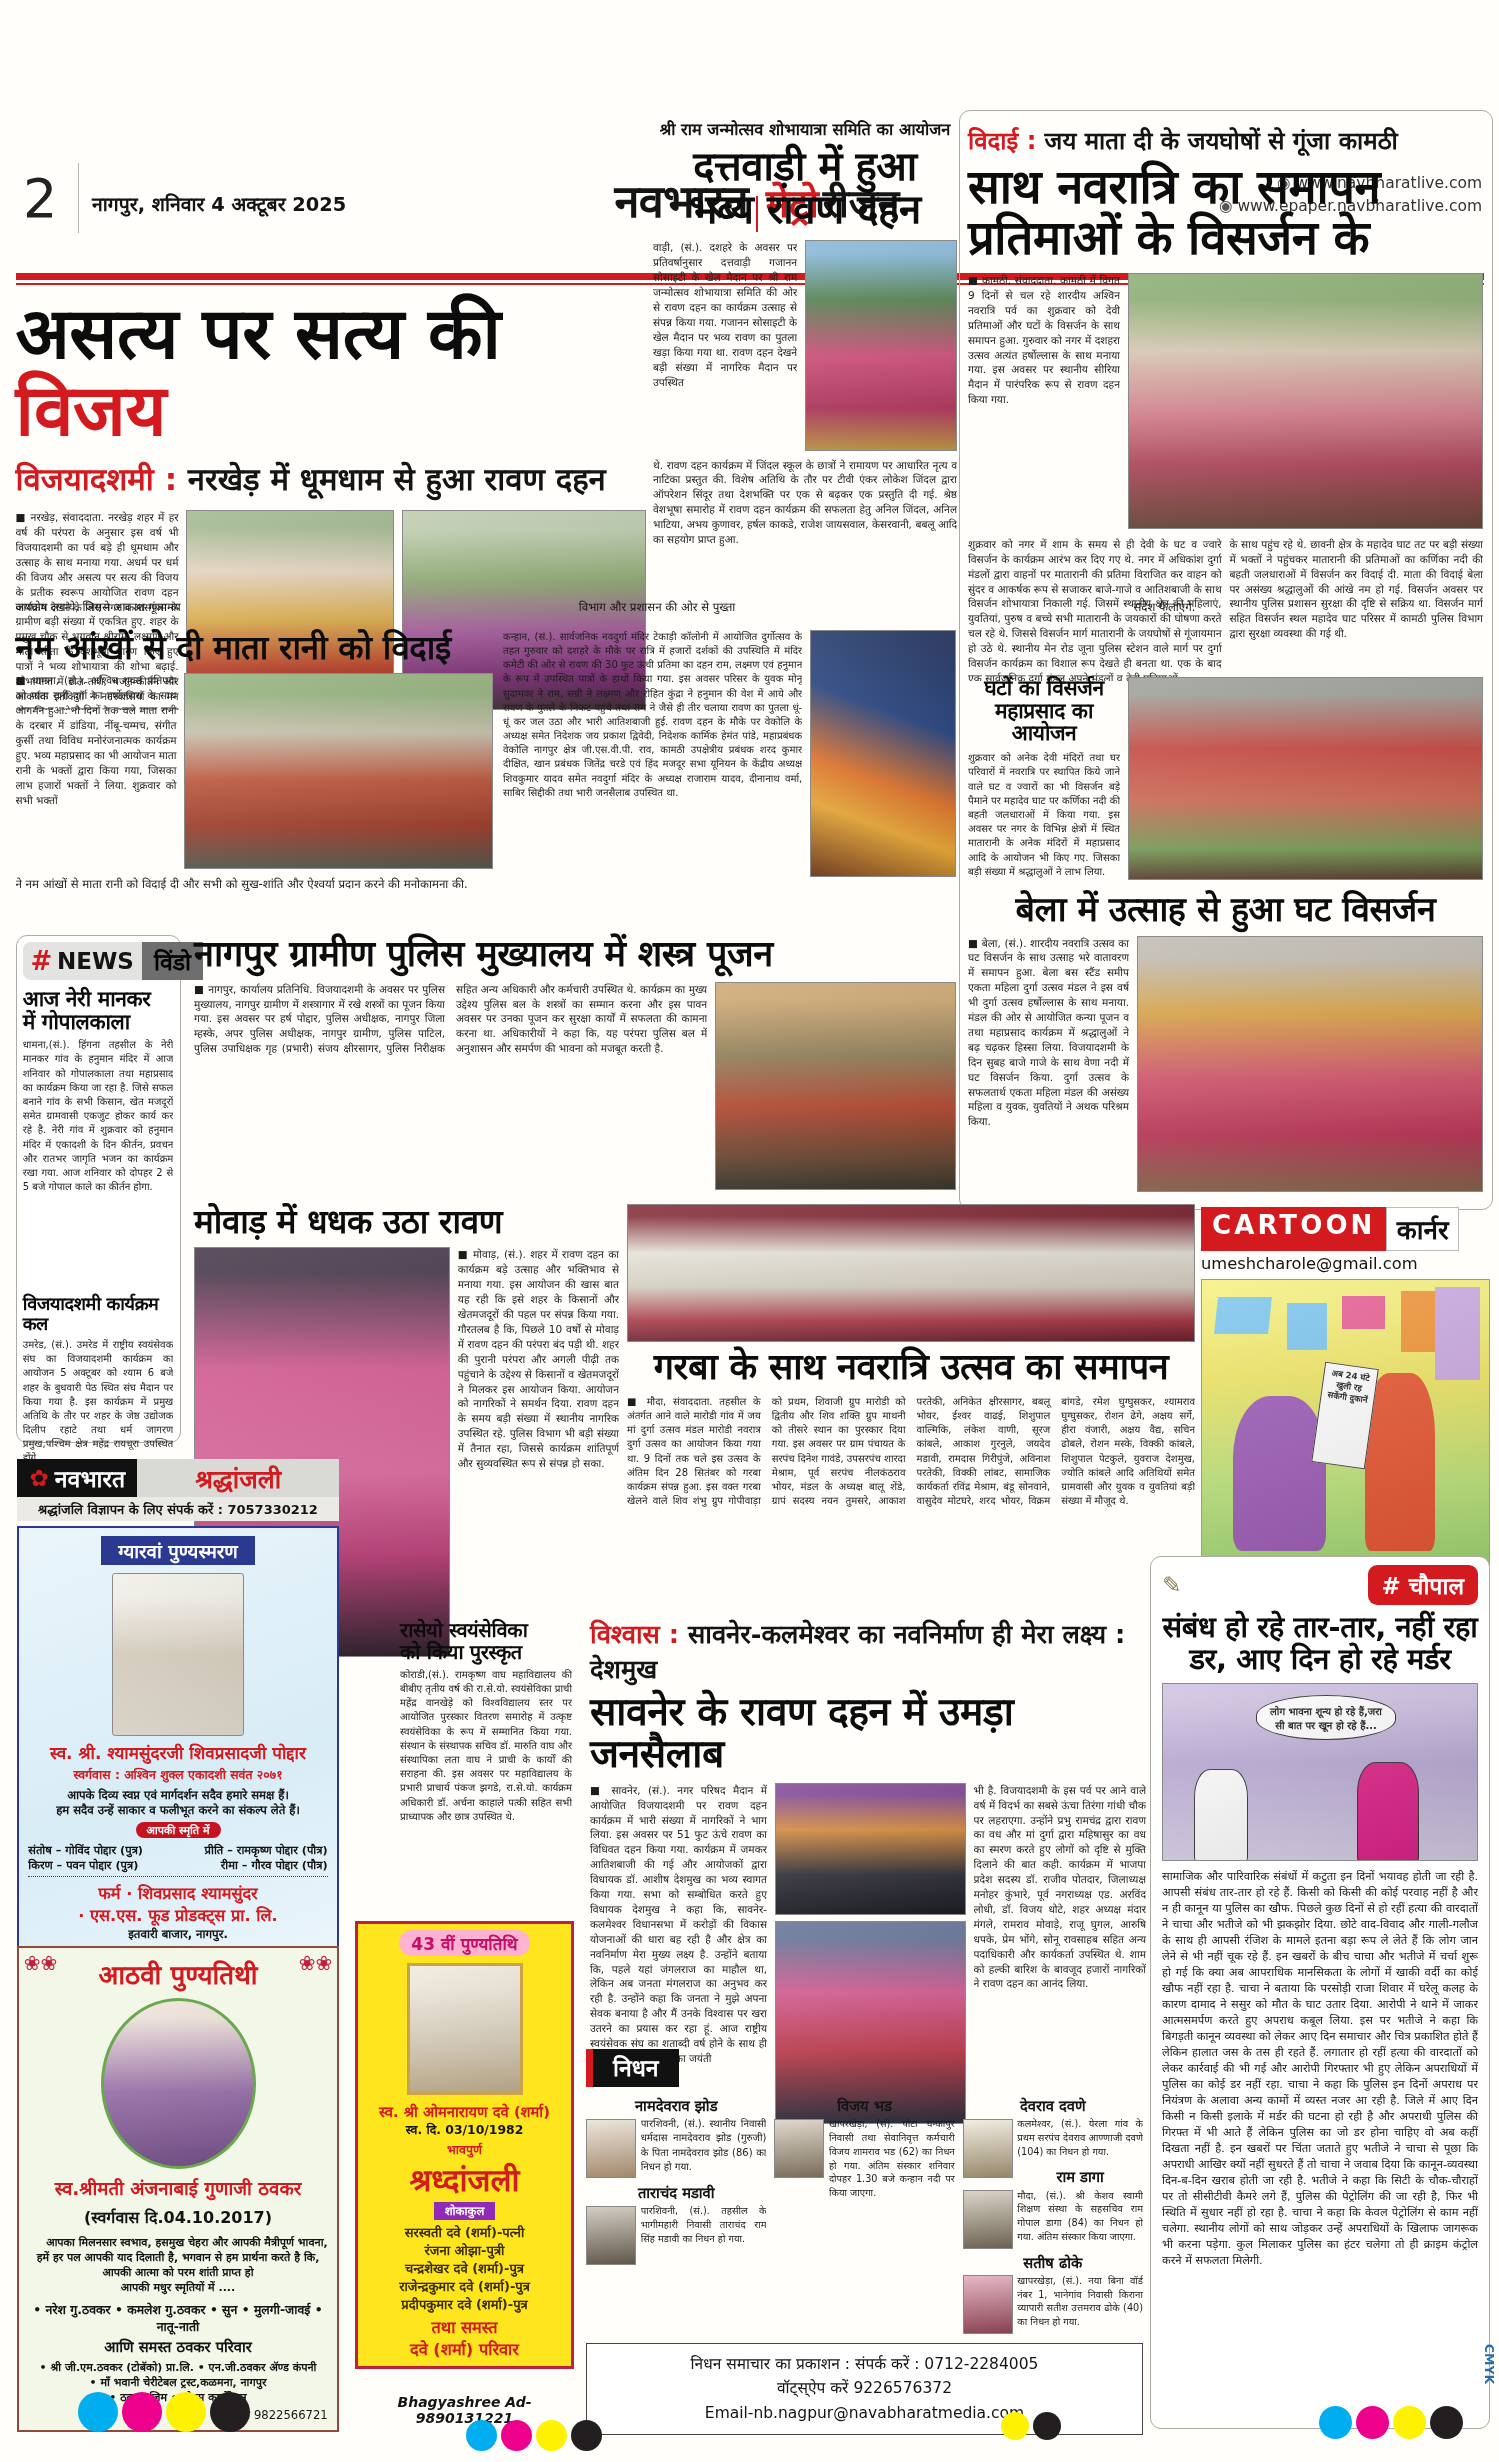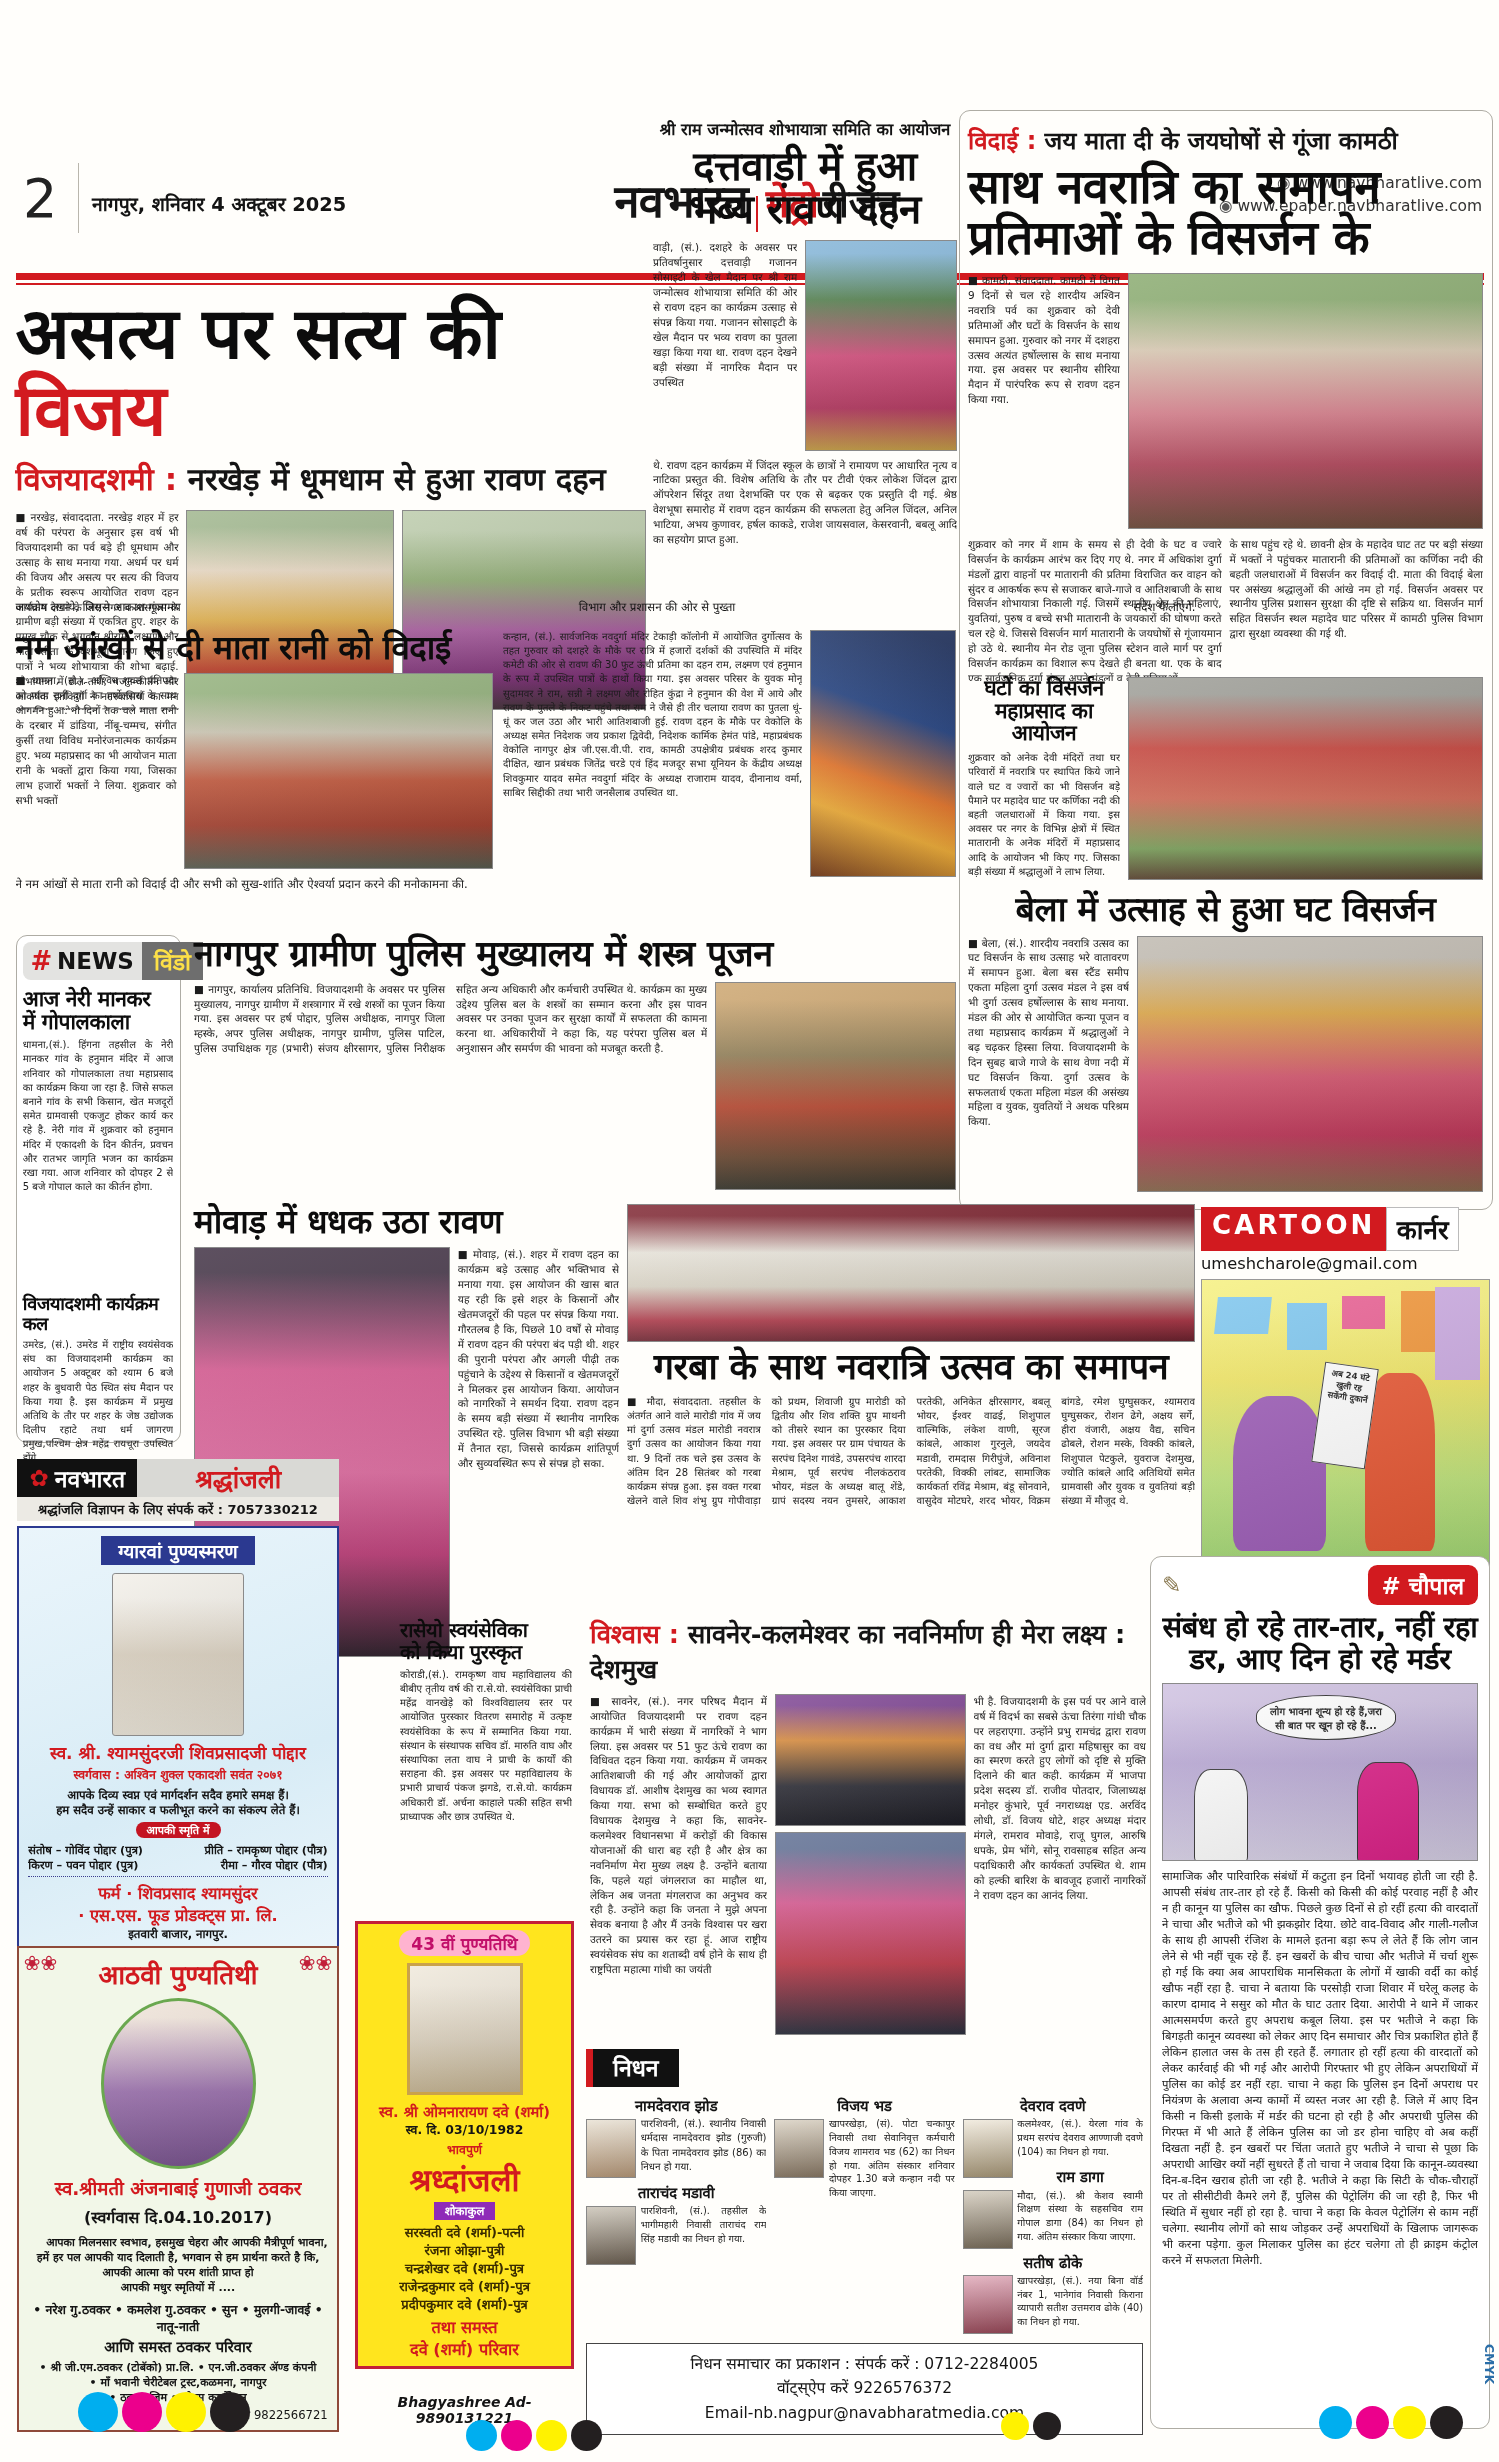--- a/index.html
+++ b/index.html
@@ -16,21 +16,21 @@
   .rule-v { border-left:0.8px solid #b9b6ad; }
   .boxed { border:1.2px solid #aeaca4; border-radius:11px; }
   .dotline { border-top:1.6px dotted #3b3e8f; }
   
   .mast-sep { display:inline-block; width:2.3px; height:36px; background:#d21a1f; margin:0 7.8px; vertical-align:middle; }
   .webline { font-size:15.5px; color:#333; text-align:right; line-height:1.5; }
   .redbar1 { background:#d21a1f; height:7px; }
   .redbar2 { background:#d21a1f; height:2.3px; margin-top:3.1px; }
   .badge-news { display:inline-flex; align-items:center; background:#e3e3e1; border-radius:7.8px 0 0 7.8px; padding:3.1px 7.8px; font-weight:bold; font-size:23px; }
   .badge-news .hash { color:#d21a1f; font-size:26px; margin-right:4.7px; }
-  .badge-window { background:#6e6e6e; color:#fde047; font-weight:bold; font-size:23px; padding:3.1px 12.4px; }
+  .badge-window { background:#6e6e6e; color:#000000; font-weight:bold; font-size:23px; padding:3.1px 12.4px; }
   .cartoon-head { display:flex; }
   .cartoon-head .c1 { background:#d21a1f; color:#fff; font-weight:bold; font-size:26px; padding:3.1px 11px; letter-spacing:3.1px; }
   .cartoon-head .c2 { background:#fff; color:#111; font-weight:bold; font-size:26px; padding:3.1px 9.3px; border:0.8px solid #bbb; }
   .chaupal-badge { background:#d21a1f; color:#fff; font-weight:bold; font-size:23px; padding:3.9px 14px; border-radius:9.3px; display:inline-block; }
   .nidhan-head { display:inline-block; background:#111; color:#fff; font-weight:bold; font-size:23px; padding:2.3px 20px 3.9px; border-left:7.8px solid #d21a1f; }
   .dot { border-radius:50%; display:inline-block; }
   .contactbox { border:1.6px solid #444; padding:7.8px 11px; text-align:center; font-size:15.5px; line-height:1.6; background:#fff; }
   .entry { margin-bottom:7.8px; }
   .entry h4 { font-size:14.7px; text-align:center; margin-bottom:2.3px; }
   .entry .pic { float:left; width:50px; height:59px; margin:1.6px 4.7px 1.6px 0; border:0.8px solid #888; }
@@ -285,20 +285,21 @@
     </div>
     <div class="red" style="font-size:16.3px; font-weight:bold; margin-top:3.1px;">
       <div>तथा समस्त</div>
       <div>दवे (शर्मा) परिवार</div>
     </div>
   </div>
   <div class="abs adline" style="left:355px; top:2394px; width:219px;">Bhagyashree Ad- 9890131221</div>
 
   <div class="abs" style="left:590px; top:1616px; width:556px;">
     <div style="font-size:25.6px; font-weight:bold;"><span class="red">विश्वास :</span><span> सावनेर-कलमेश्वर का नवनिर्माण ही मेरा लक्ष्य : देशमुख</span></div>
+    <div class="hl" style="font-size:39px; margin-top:4.7px;">सावनेर के रावण दहन में उमड़ा जनसैलाब</div>
     <div class="row" style="margin-top:7.8px;">
       <div class="bt" style="flex:0 0 177px; height:341px;">■ सावनेर, (सं.). नगर परिषद मैदान में आयोजित विजयादशमी पर रावण दहन कार्यक्रम में भारी संख्या में नागरिकों ने भाग लिया. इस अवसर पर 51 फुट ऊंचे रावण का विधिवत दहन किया गया. कार्यक्रम में जमकर आतिशबाजी की गई और आयोजकों द्वारा विधायक डॉ. आशीष देशमुख का भव्य स्वागत किया गया. सभा को सम्बोधित करते हुए विधायक देशमुख ने कहा कि, सावनेर-कलमेश्वर विधानसभा में करोड़ों की विकास योजनाओं की धारा बह रही है और क्षेत्र का नवनिर्माण मेरा मुख्य लक्ष्य है. उन्होंने बताया कि, पहले यहां जंगलराज का माहौल था, लेकिन अब जनता मंगलराज का अनुभव कर रही है. उन्होंने कहा कि जनता ने मुझे अपना सेवक बनाया है और मैं उनके विश्वास पर खरा उतरने का प्रयास कर रहा हूं. आज राष्ट्रीय स्वयंसेवक संघ का शताब्दी वर्ष होने के साथ ही राष्ट्रपिता महात्मा गांधी का जयंती</div>
       <div style="flex:0 0 191px; display:flex; flex-direction:column; gap:6.2px;">
         <div class="ph" style="height:132px; background:linear-gradient(180deg,#7a3f8f 8%,#d88a3a 35%,#2f2f38 70%,#1e1e26 100%);"></div>
         <div class="ph" style="height:203px; background:linear-gradient(180deg,#5a6a8f 8%,#d6568f 35%,#c23a4a 65%,#2e3240 100%);"></div>
       </div>
       <div class="bt" style="flex:1; height:341px;">भी है. विजयादशमी के इस पर्व पर आने वाले वर्ष में विदर्भ का सबसे ऊंचा तिरंगा गांधी चौक पर लहराएगा. उन्होंने प्रभु रामचंद्र द्वारा रावण का वध और मां दुर्गा द्वारा महिषासुर का वध का स्मरण करते हुए लोगों को दृष्टि से मुक्ति दिलाने की बात कही. कार्यक्रम में भाजपा प्रदेश सदस्य डॉ. राजीव पोतदार, जिलाध्यक्ष मनोहर कुंभारे, पूर्व नगराध्यक्ष एड. अरविंद लोधी, डॉ. विजय धोटे, शहर अध्यक्ष मंदार मंगले, रामराव मोवाड़े, राजू घुगल, आरुषि धपके, प्रेम भोंगे, सोनू रावसाहब सहित अन्य पदाधिकारी और कार्यकर्ता उपस्थित थे. शाम को हल्की बारिश के बावजूद हजारों नागरिकों ने रावण दहन का आनंद लिया.</div>
     </div>
   </div>
 

